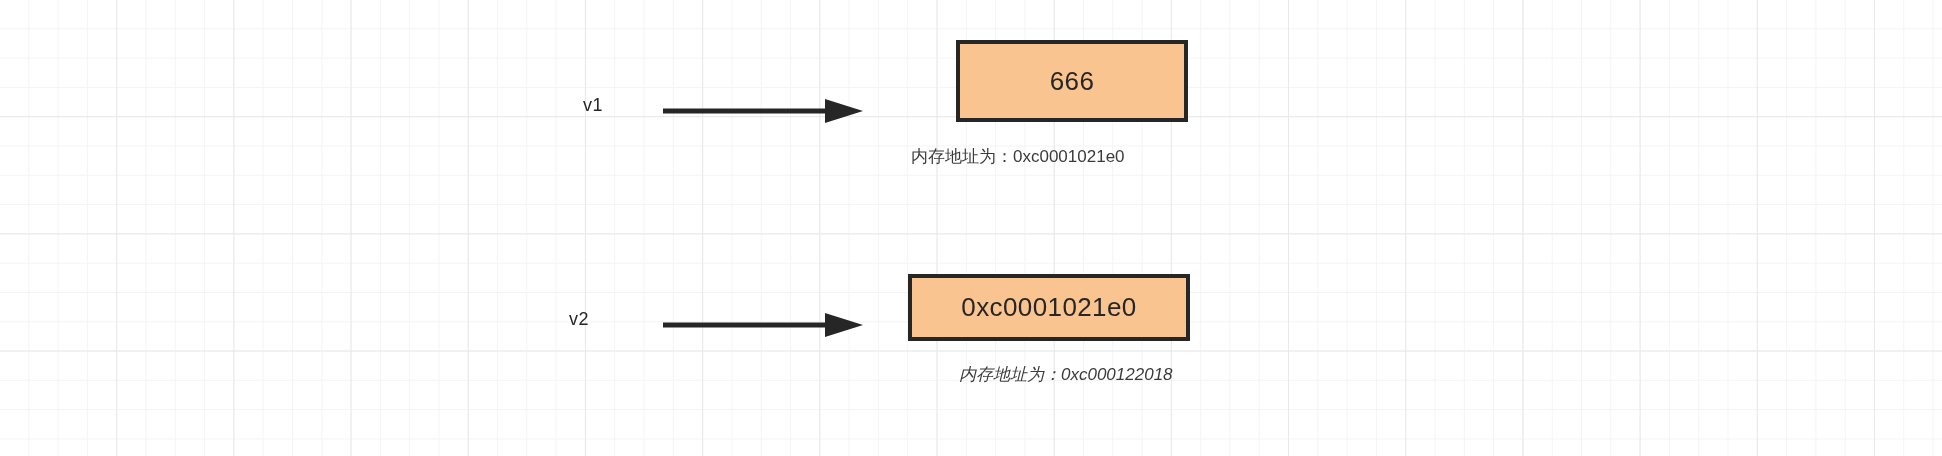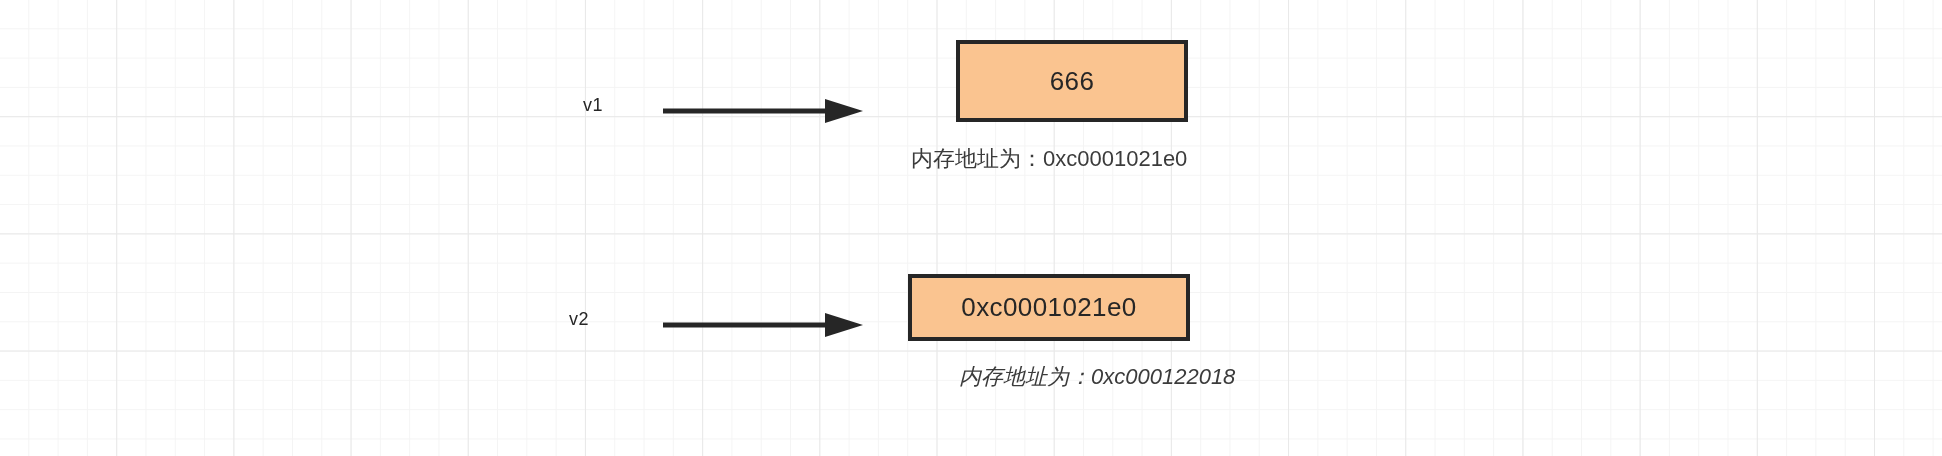--- a/index.html
+++ b/index.html
@@ -53,21 +53,21 @@
   }
   .mem-box-value {
     font-size: 26px;
     color: #262626;
     letter-spacing: 0.4px;
     white-space: nowrap;
   }
 
   .caption {
     position: absolute;
-    font-size: 22px;
+    font-size: 17px;
     color: #3b3b3b;
     white-space: nowrap;
     line-height: 1;
     text-align: center;
   }
 
   
   #label-v1   { left: 583px; top: 96px; }
   #arrow-1    { left: 663px; top: 96px; }
   #box-1      { left: 908px; top: 40px; width: 232px; height: 82px; margin-left: 48px; }

